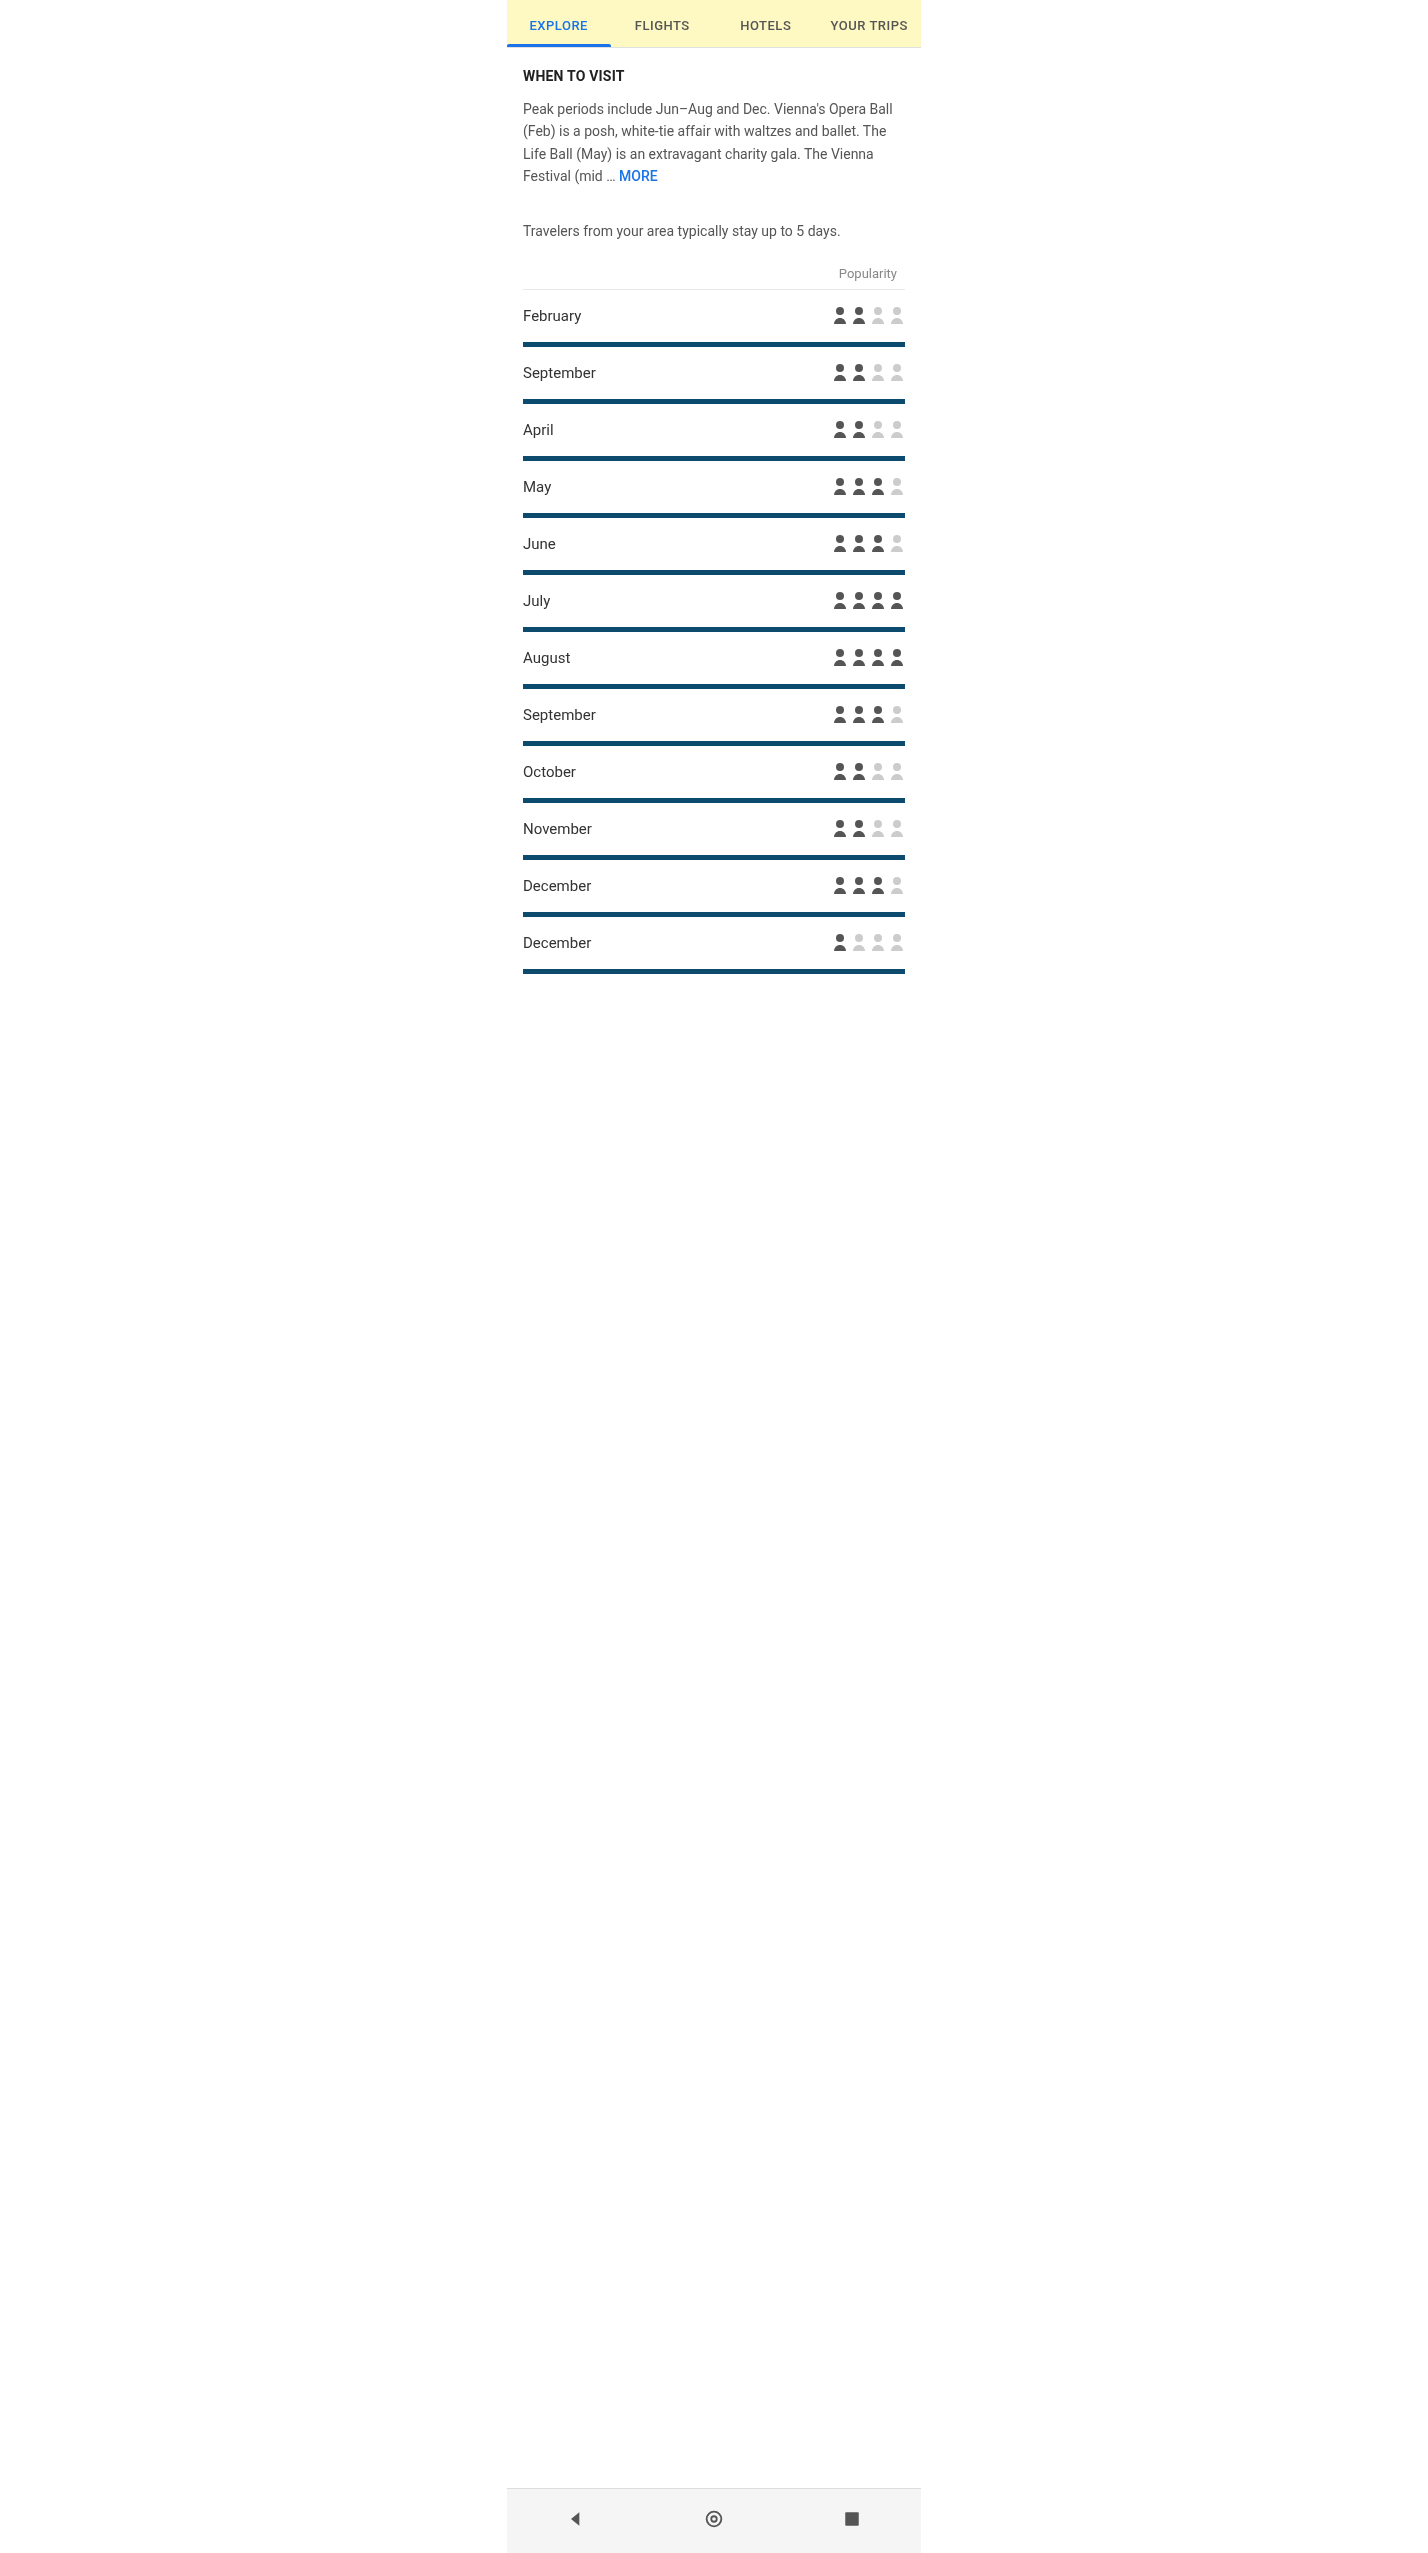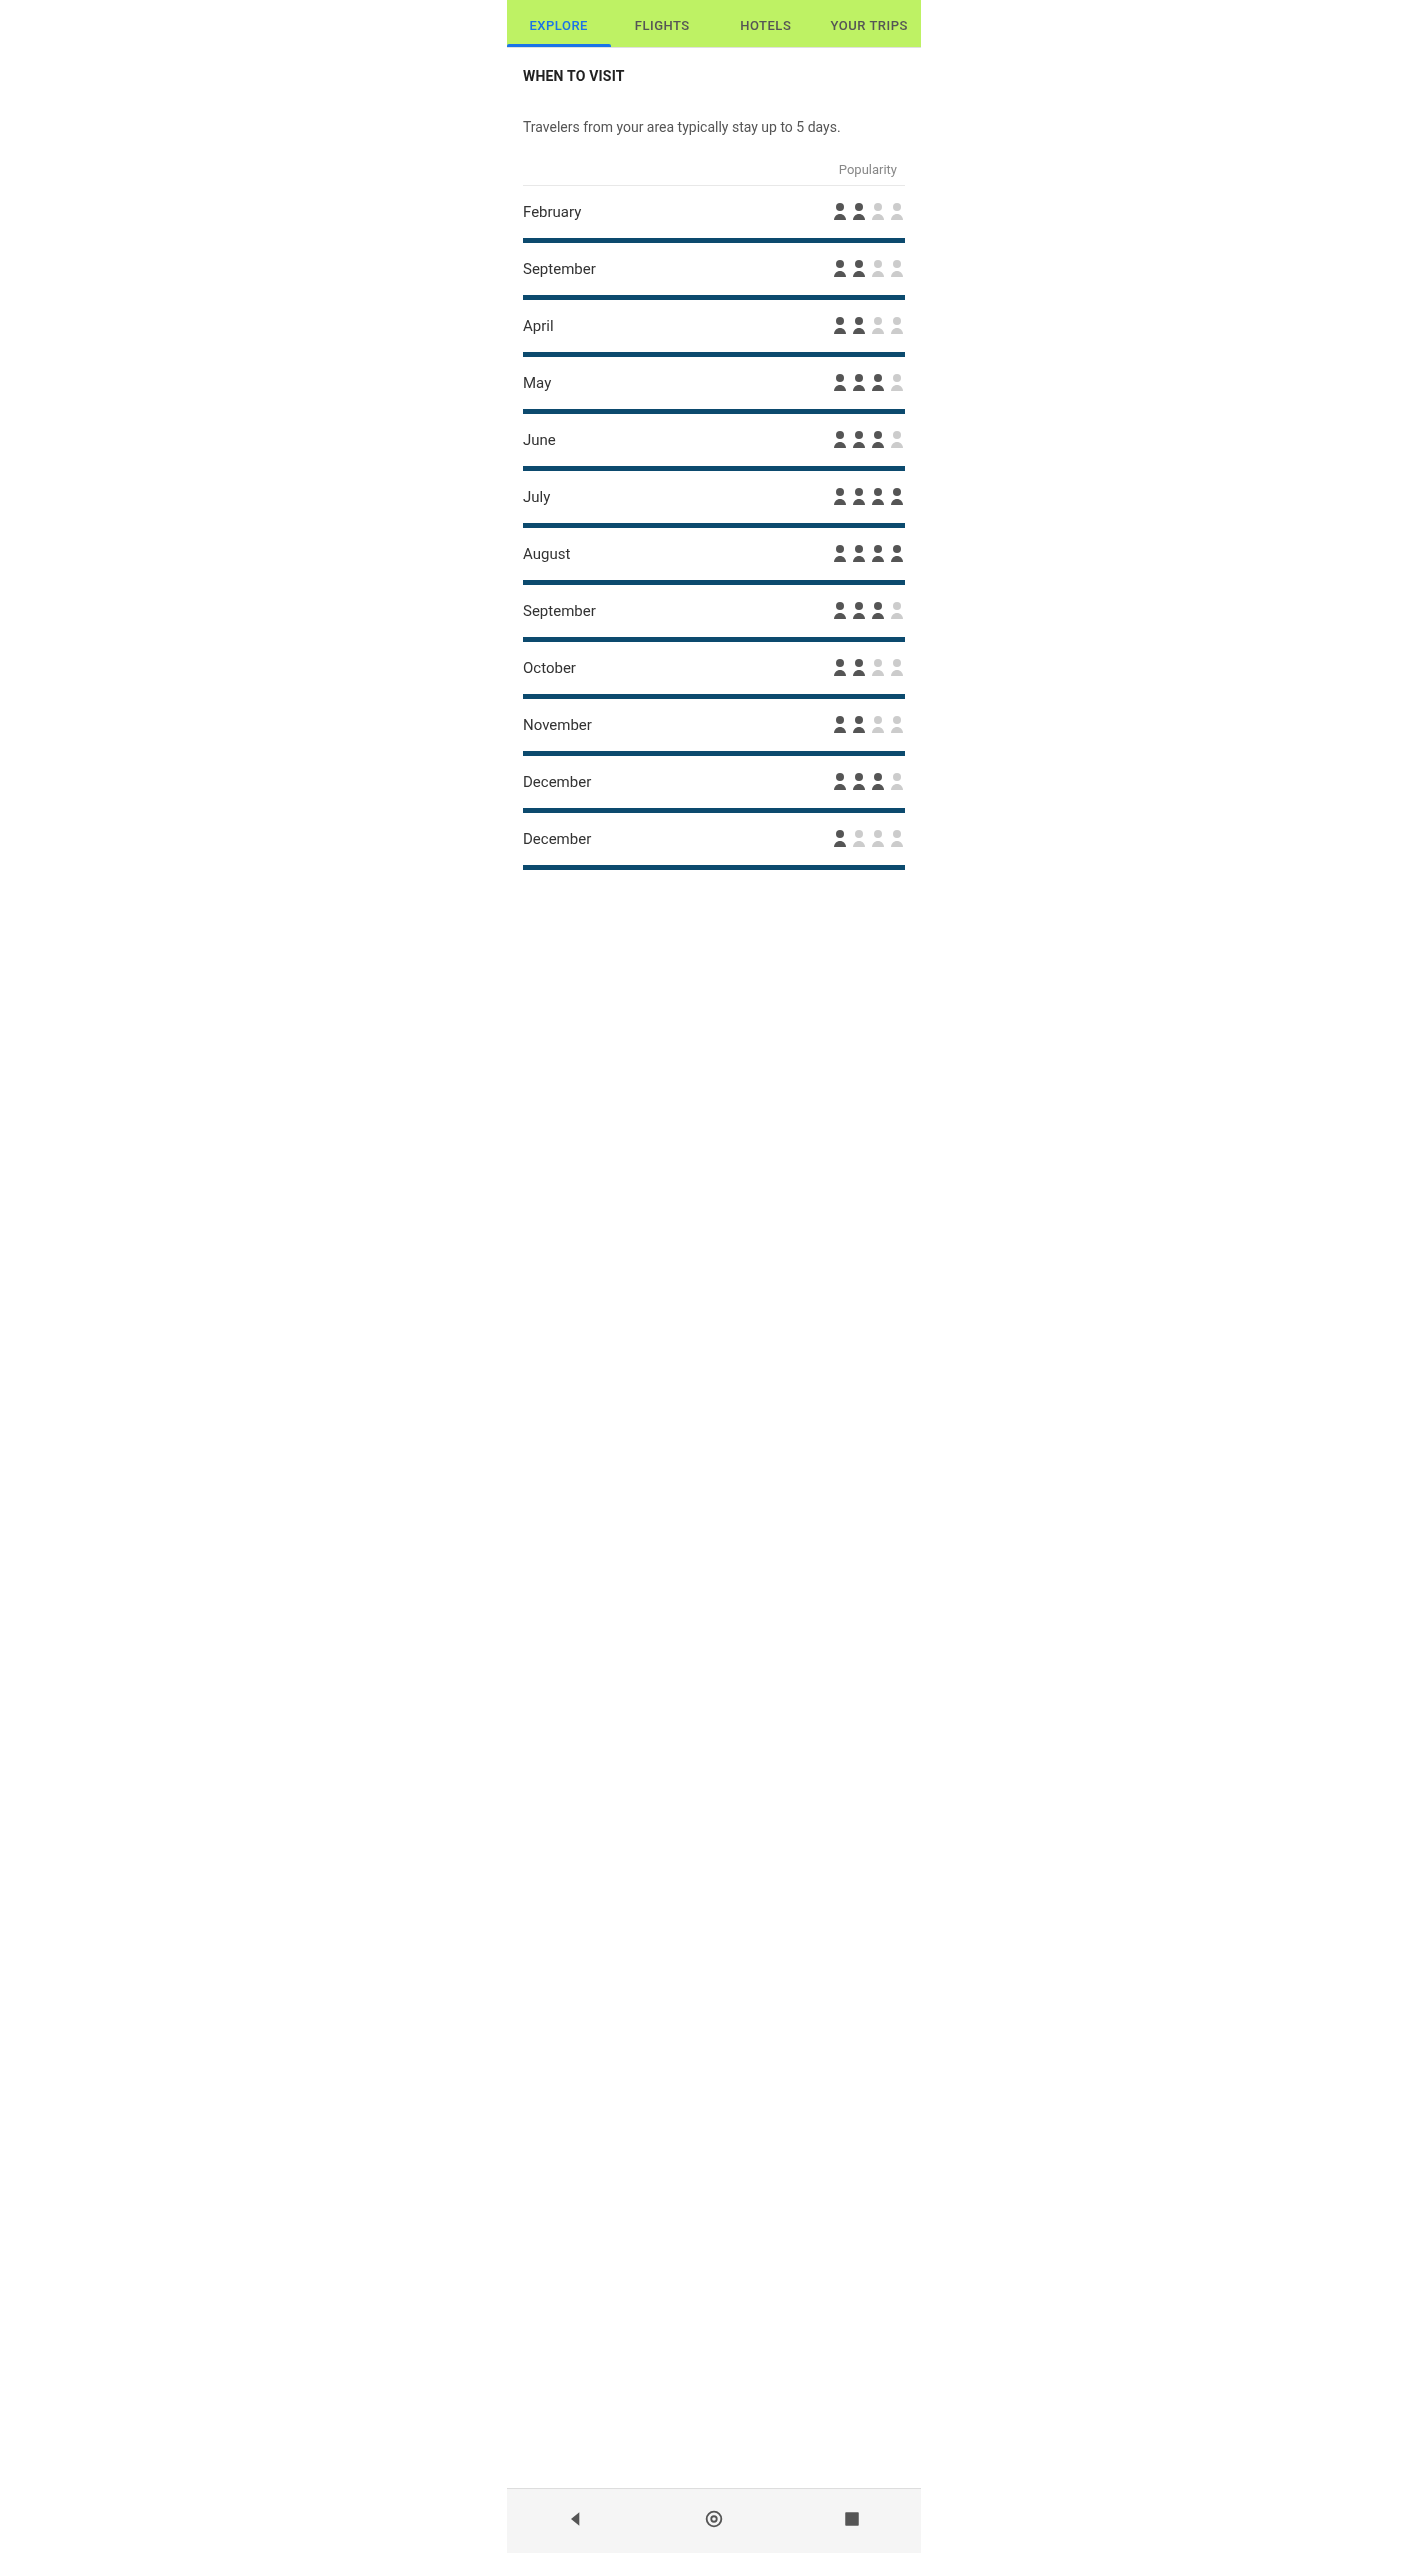--- a/index.html
+++ b/index.html
@@ -13,21 +13,21 @@
       margin: 0 auto;
       min-height: 100vh;
       display: flex;
       flex-direction: column;
     }
 
     
     .nav-tabs {
       display: flex;
       border-bottom: 1px solid #e0e0e0;
-      background: #bef264;
+      background: #fef9c3;
     }
 
     .nav-tab {
       flex: 1;
       text-align: center;
       padding: 18px 4px 14px;
       font-size: 13px;
       font-weight: 500;
       letter-spacing: 0.5px;
       color: #555;
@@ -157,20 +157,24 @@
 <nav class="nav-tabs">
 <div class="nav-tab active">EXPLORE</div>
     <div class="nav-tab">FLIGHTS</div>
     <div class="nav-tab">HOTELS</div>
     <div class="nav-tab">YOUR TRIPS</div>
   </nav>
 
 <div class="content">
   <div class="section-title">WHEN TO VISIT</div>
 
+  <p class="description">
+    <span>Peak periods include Jun–Aug and Dec. Vienna's Opera Ball (Feb) is a posh, white-tie affair with waltzes and ballet. The Life Ball (May) is an extravagant charity gala. The Vienna Festival (mid …</span>
+    <a class="more-link">MORE</a>
+  </p>
 
   <p class="stay-info">Travelers from your area typically stay up to 5 days.</p>
 
   <div class="popularity-header">Popularity</div>
 
   <div class="months-list">
 
   <div class="month-row">
         <span class="month-name">February</span>
         <div class="popularity-icons">

